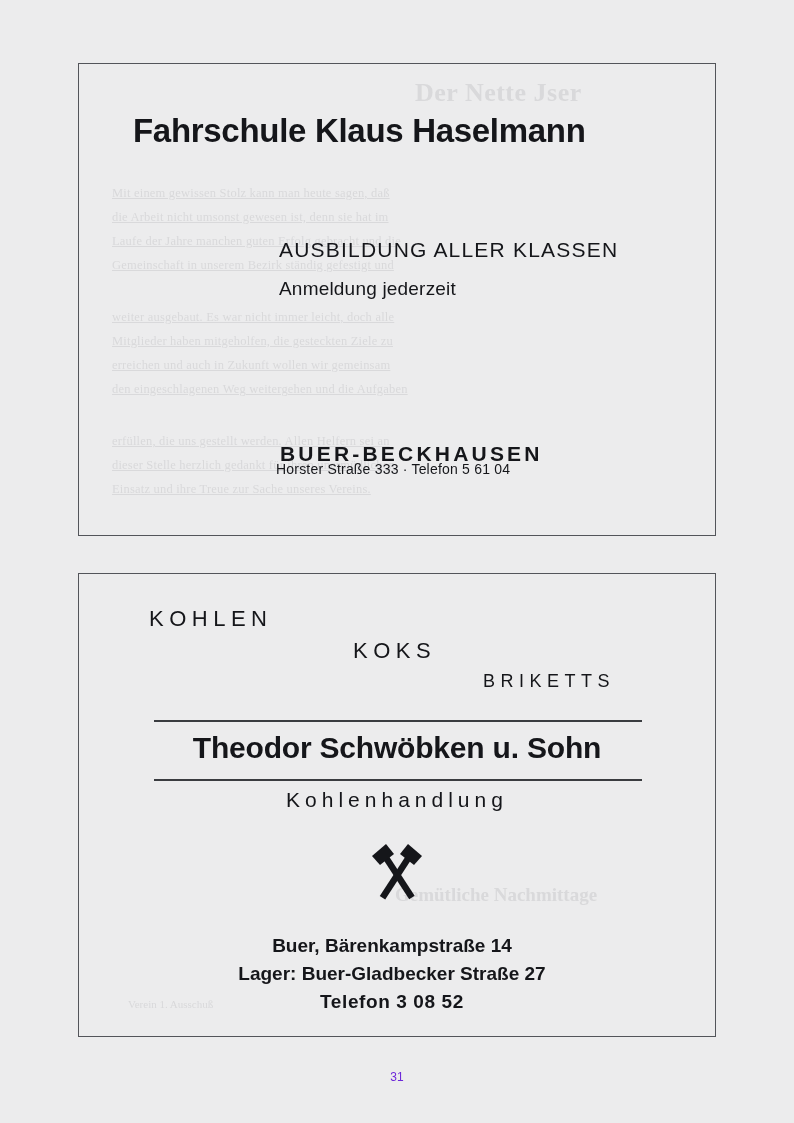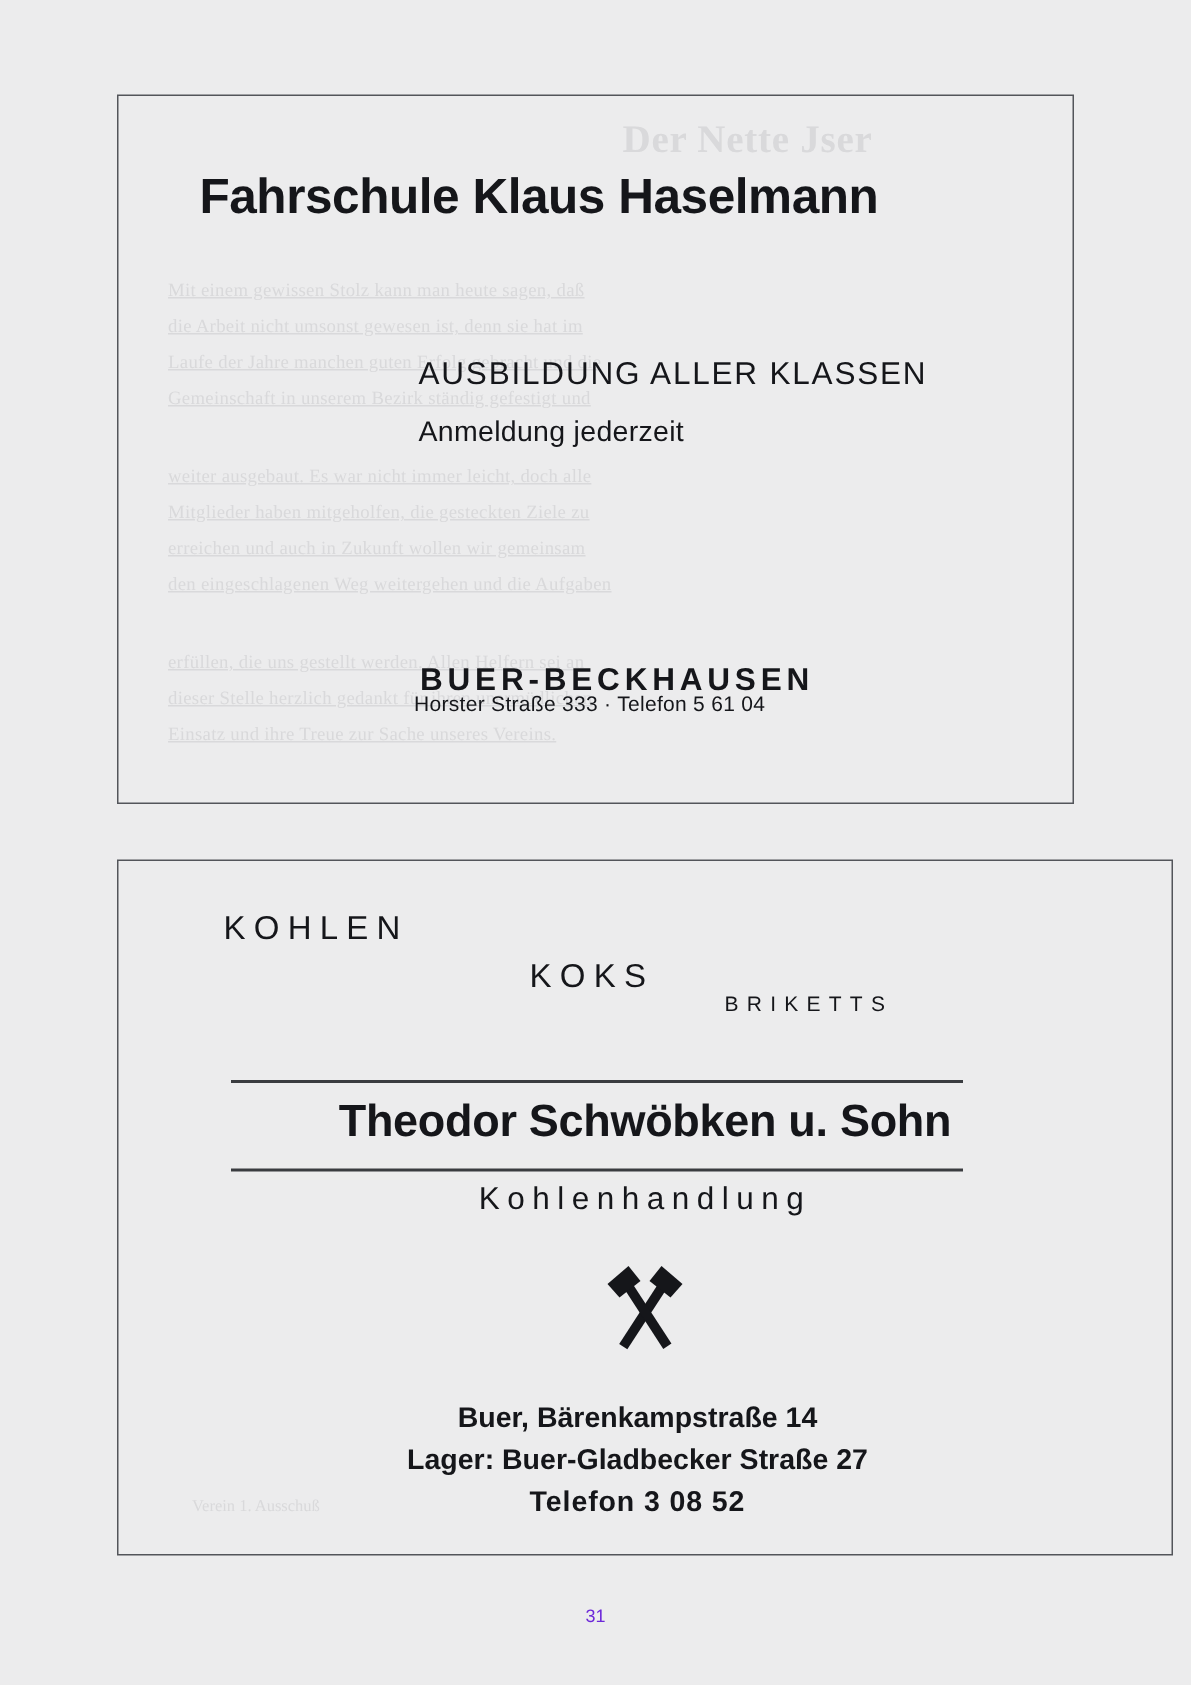--- a/index.html
+++ b/index.html
@@ -110,21 +110,21 @@
     top: 397px;
     font-size: 14px;
     letter-spacing: 0.2px;
     white-space: nowrap;
   }
 
   
   #ad-coal-merchant {
     left: 78px;
     top: 573px;
-    width: 704px;
+    width: 638px;
     height: 464px;
   }
   .cm-kohlen {
     position: absolute;
     left: 70px;
     top: 32px;
     font-size: 22px;
     letter-spacing: 5.5px;
     white-space: nowrap;
   }
@@ -132,22 +132,22 @@
     position: absolute;
     left: 274px;
     top: 64px;
     font-size: 22px;
     letter-spacing: 5.5px;
     white-space: nowrap;
   }
   .cm-briketts {
     position: absolute;
     left: 404px;
-    top: 87px;
-    font-size: 14px;
+    top: 97px;
+    font-size: 18px;
     letter-spacing: 5.5px;
     white-space: nowrap;
   }
   .cm-rule {
     position: absolute;
     left: 75px;
     width: 488px;
     height: 1.5px;
     background: #3a3c40;
   }
@@ -219,20 +219,21 @@
   <div class="bleed bleed-line" style="top:210px; left:112px;">die  Arbeit  nicht  umsonst  gewesen  ist,  denn  sie  hat  im</div>
   <div class="bleed bleed-line" style="top:234px; left:112px;">Laufe  der  Jahre  manchen  guten  Erfolg  gebracht  und  die</div>
   <div class="bleed bleed-line" style="top:258px; left:112px;">Gemeinschaft  in  unserem  Bezirk  ständig  gefestigt  und</div>
   <div class="bleed bleed-line" style="top:310px; left:112px;">weiter  ausgebaut.  Es  war  nicht  immer  leicht,  doch  alle</div>
   <div class="bleed bleed-line" style="top:334px; left:112px;">Mitglieder  haben  mitgeholfen,  die  gesteckten  Ziele  zu</div>
   <div class="bleed bleed-line" style="top:358px; left:112px;">erreichen  und  auch  in  Zukunft  wollen  wir  gemeinsam</div>
   <div class="bleed bleed-line" style="top:382px; left:112px;">den  eingeschlagenen  Weg  weitergehen  und  die  Aufgaben</div>
   <div class="bleed bleed-line" style="top:458px; left:112px;">dieser  Stelle  herzlich  gedankt  für  ihren  unermüdlichen</div>
   <div class="bleed bleed-line" style="top:434px; left:112px;">erfüllen,  die  uns  gestellt  werden.  Allen  Helfern  sei  an</div>
   <div class="bleed bleed-line" style="top:482px; left:112px;">Einsatz  und  ihre  Treue  zur  Sache  unseres  Vereins.</div>
+  <div class="bleed bleed-sub">Gemütliche Nachmittage</div>
   <div class="bleed bleed-small">Verein 1. Ausschuß</div>
 
   <div class="ad" id="ad-driving-school">
     <div class="ds-name">Fahrschule Klaus Haselmann</div>
     <div class="ds-training">AUSBILDUNG ALLER KLASSEN</div>
     <div class="ds-signup">Anmeldung jederzeit</div>
     <div class="ds-place">BUER-BECKHAUSEN</div>
     <div class="ds-address">Horster Straße 333 · Telefon 5 61 04</div>
   </div>
 

